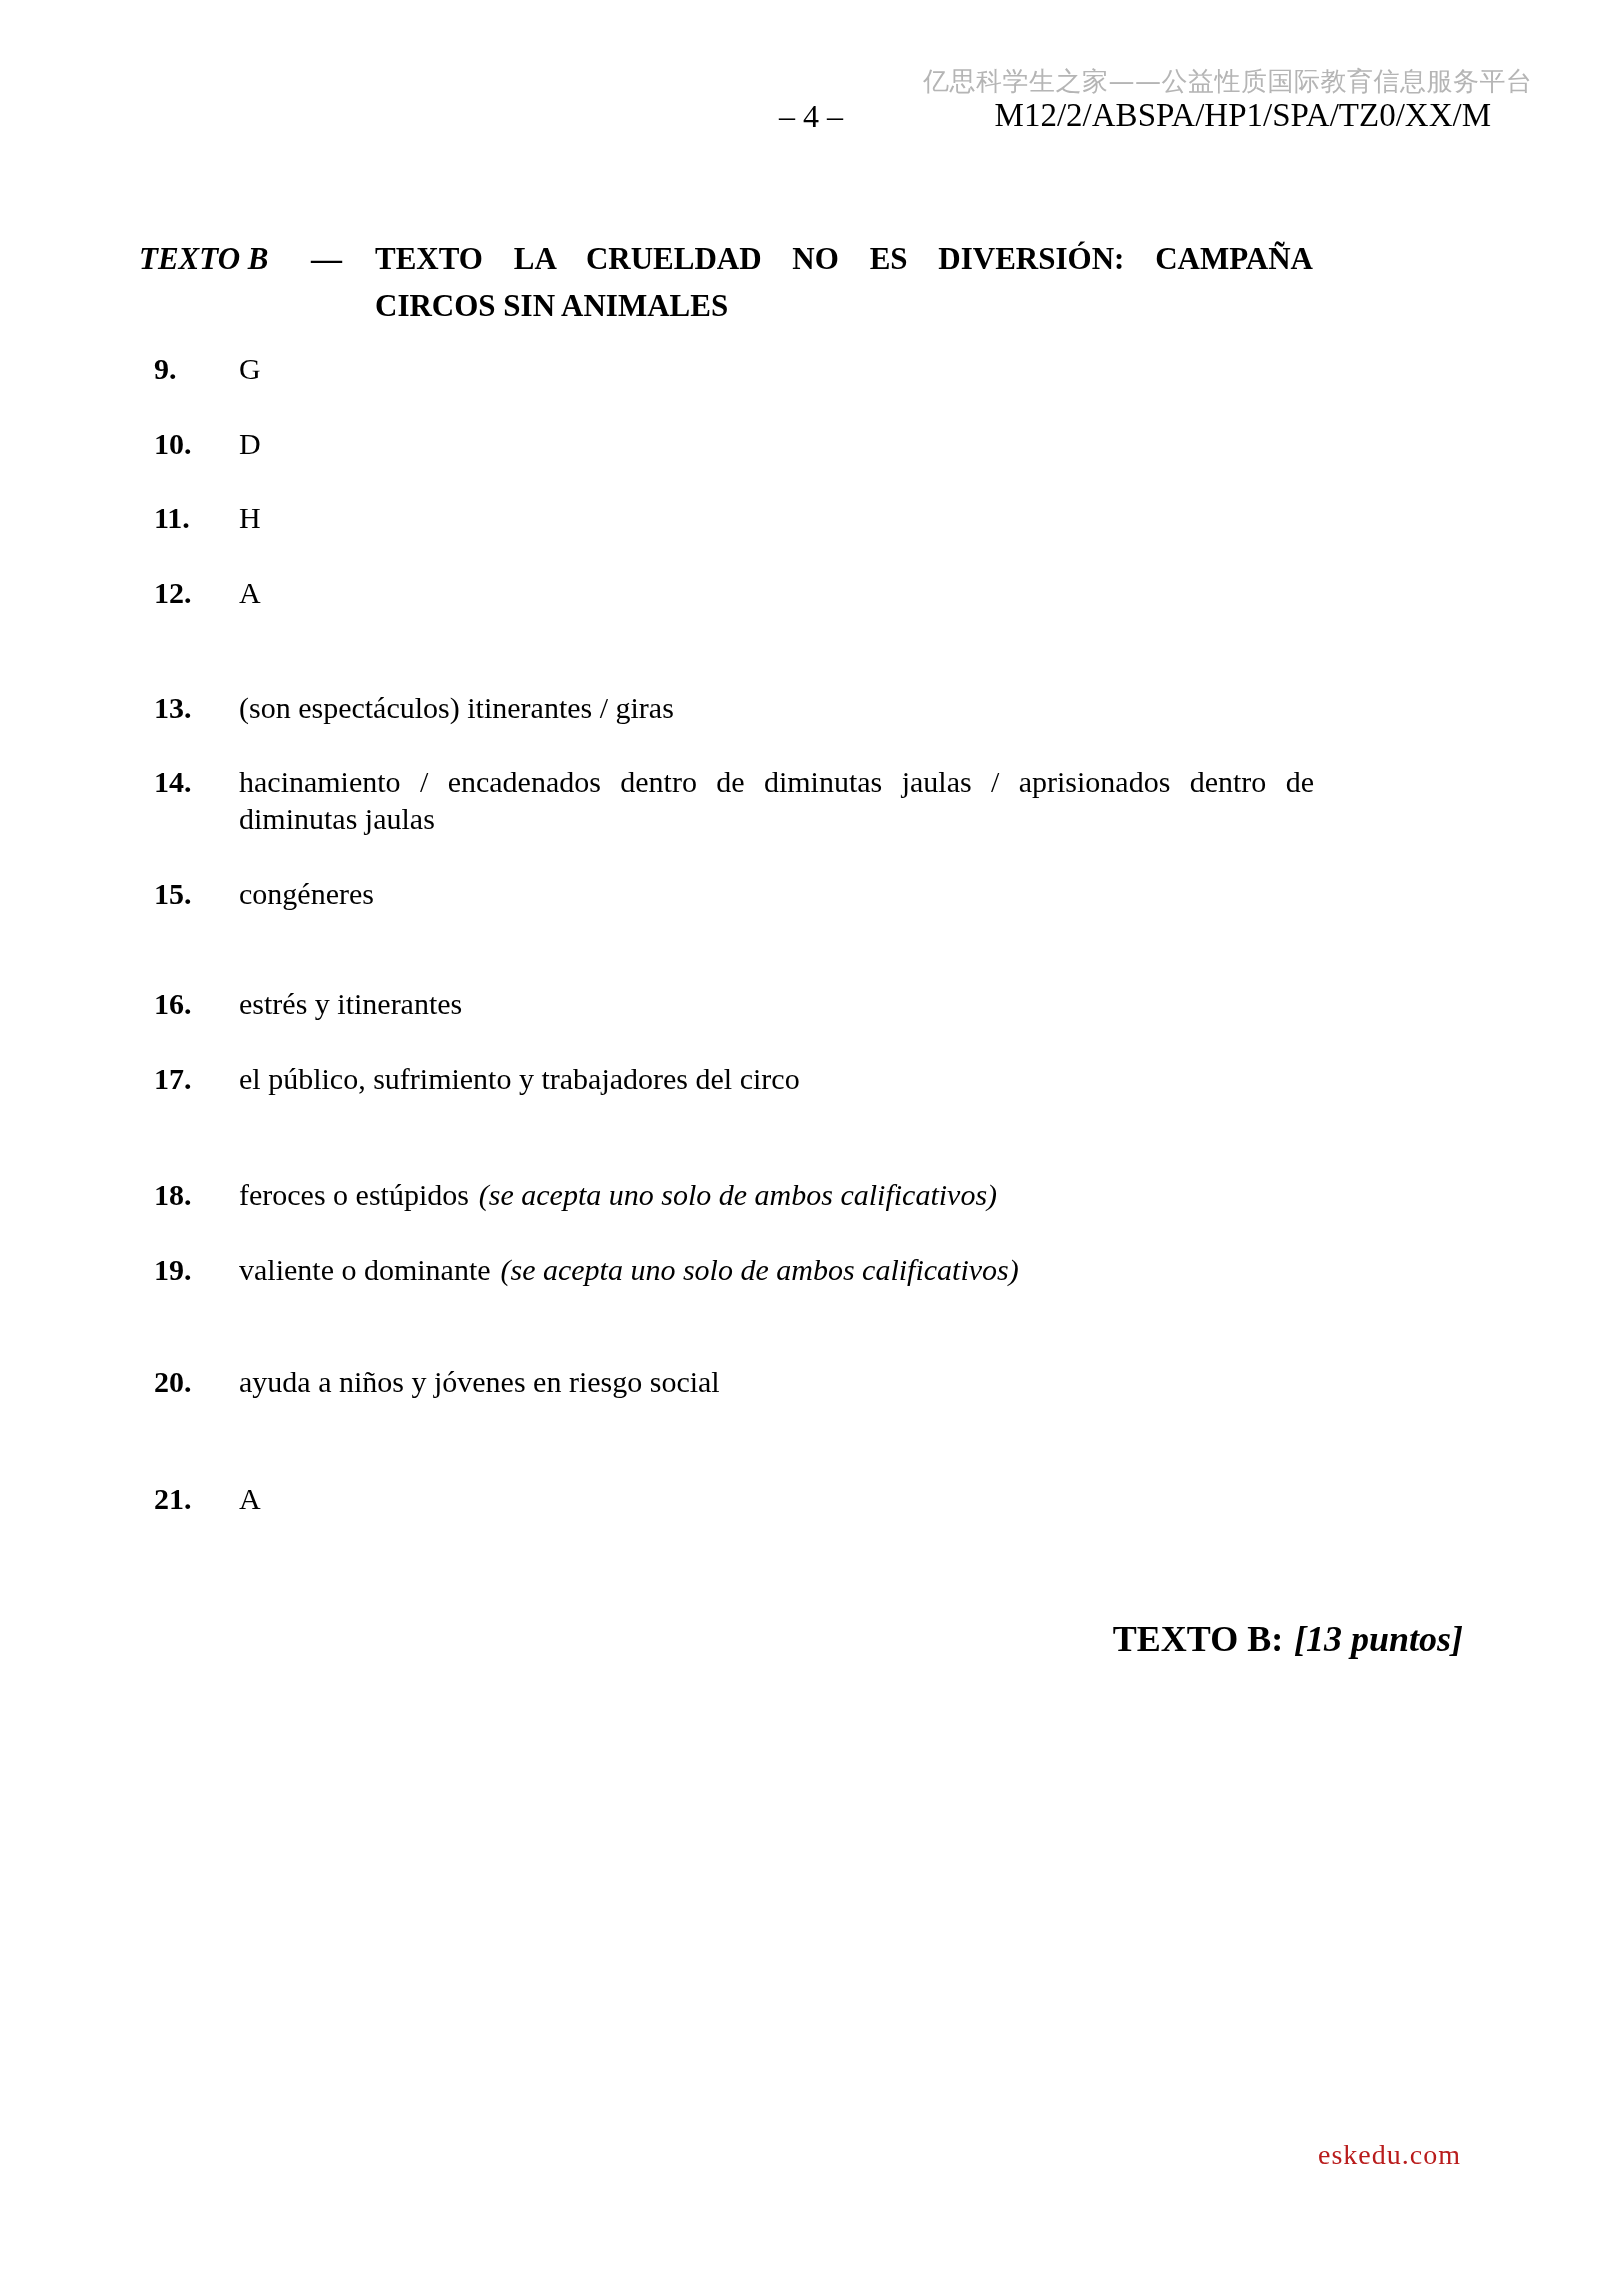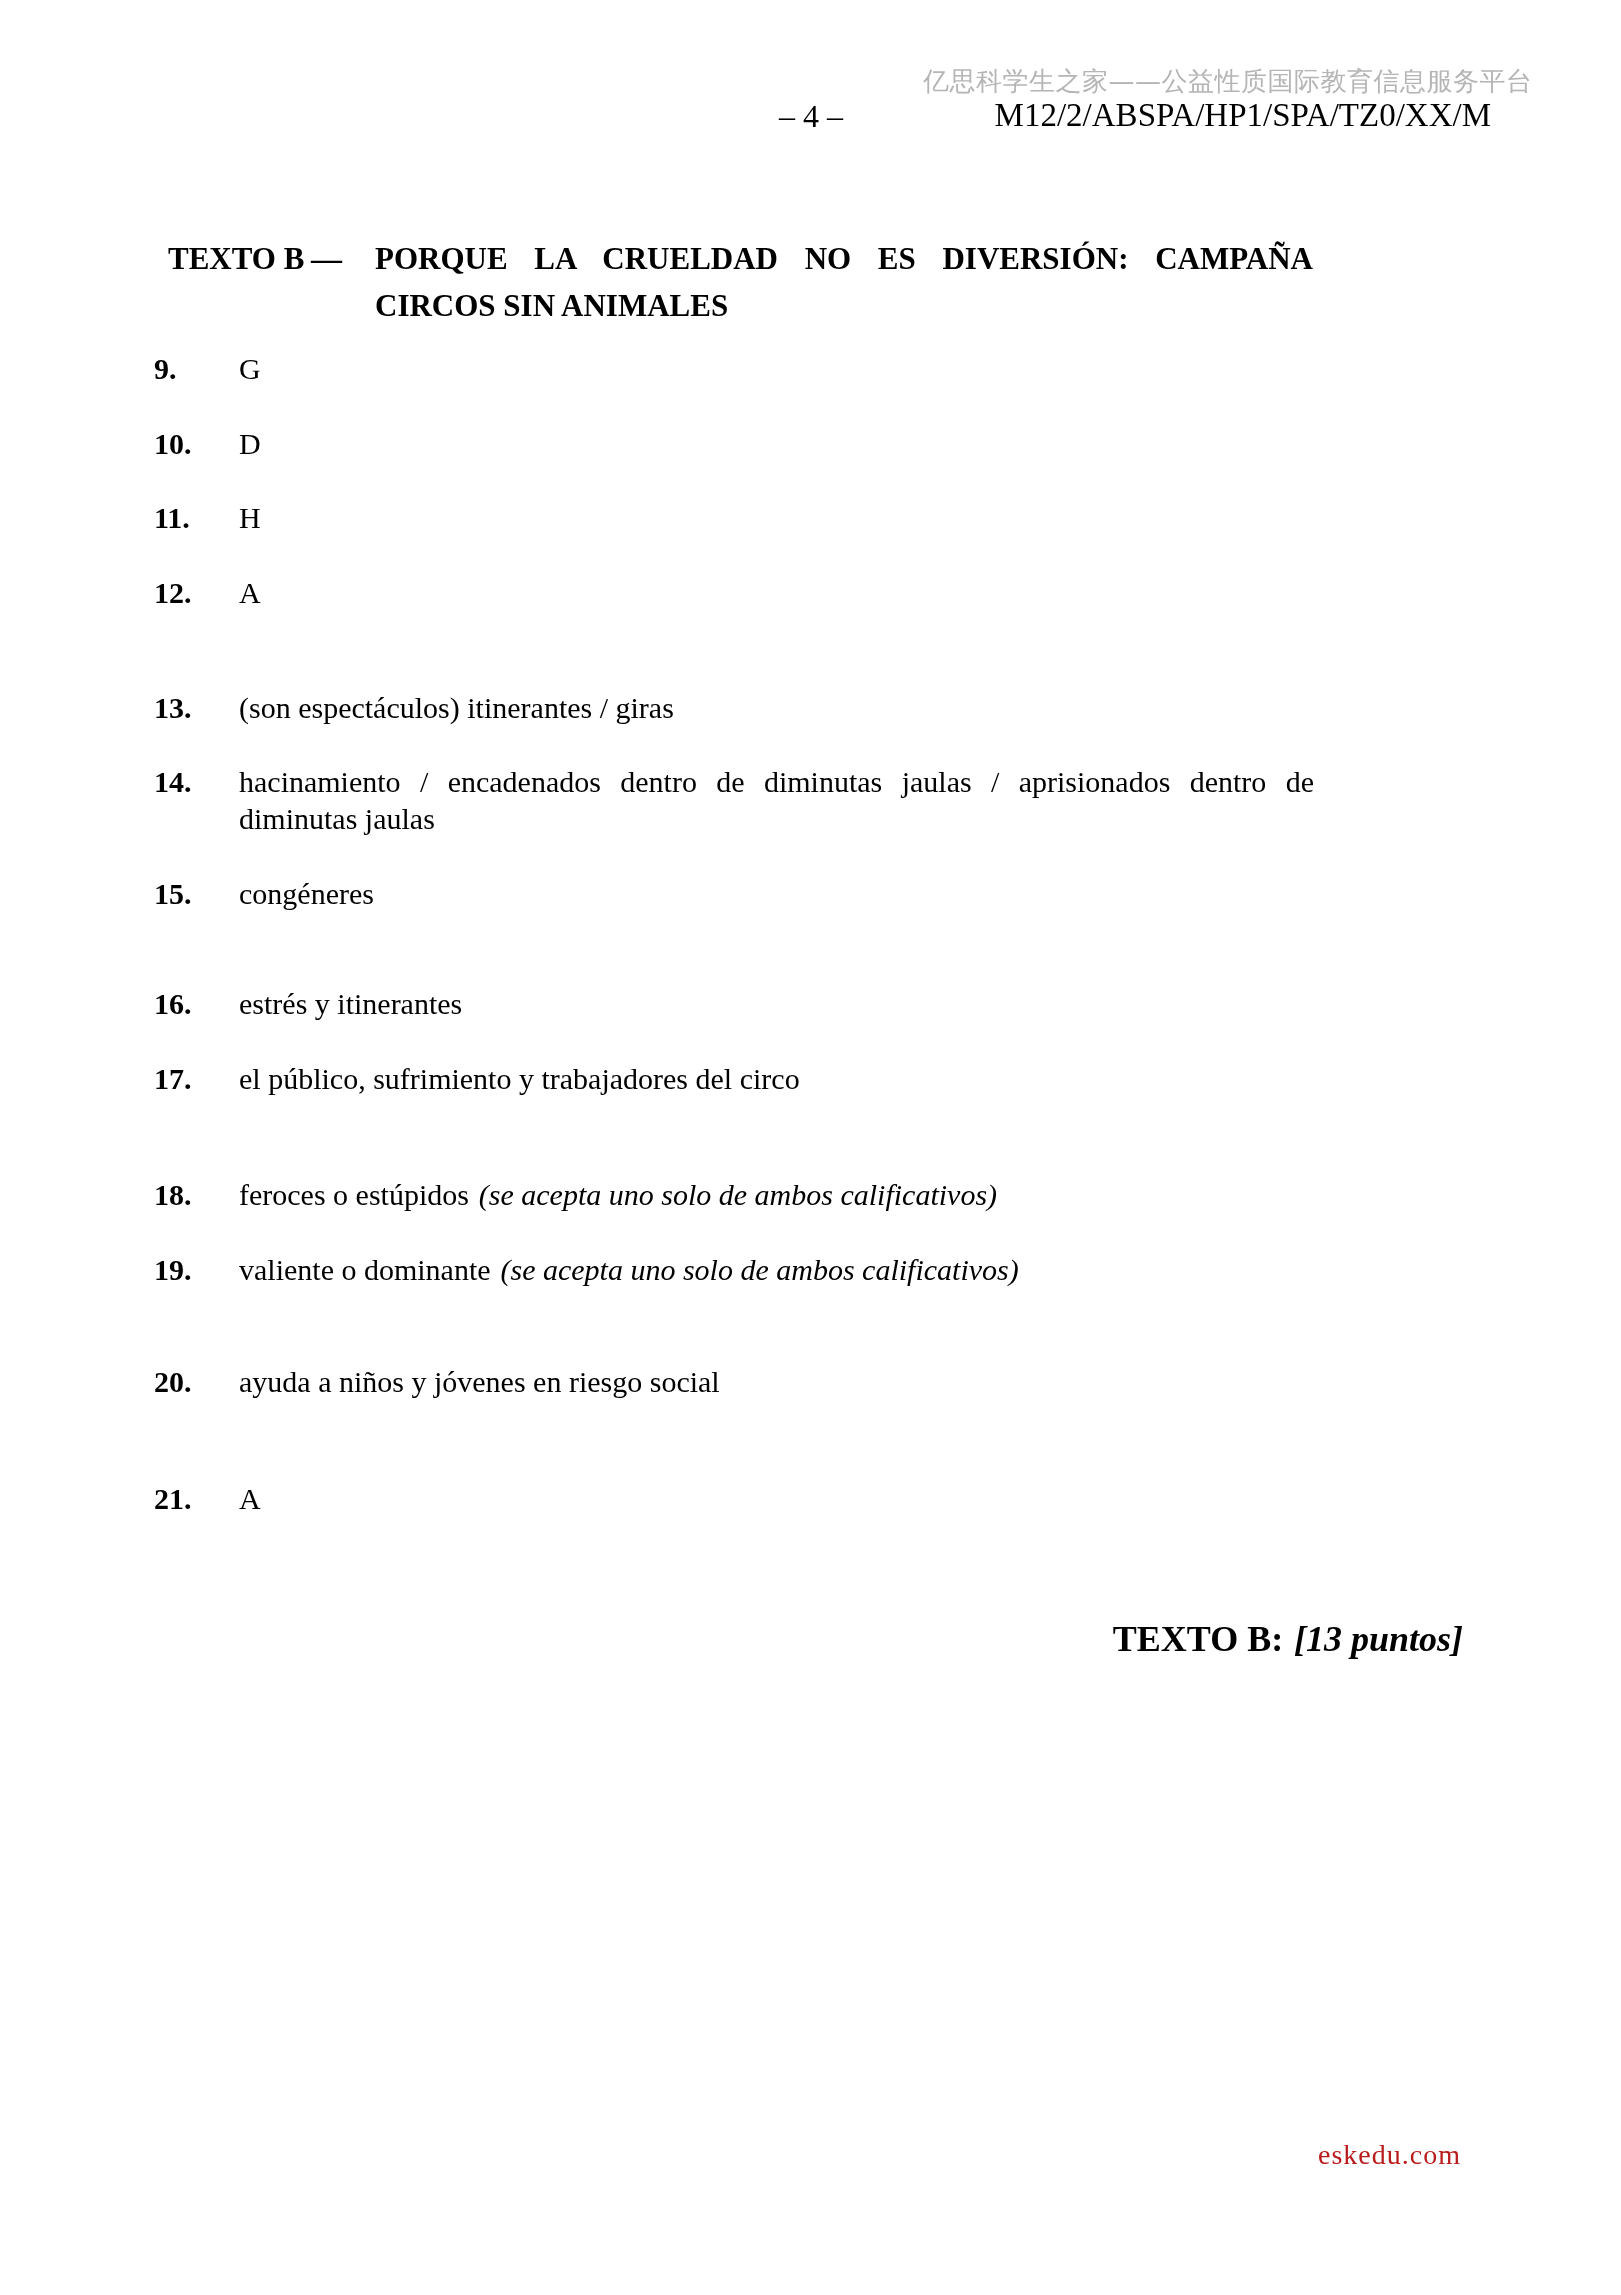--- a/index.html
+++ b/index.html
@@ -46,21 +46,21 @@
 
   
   .title {
     position: absolute;
     left: 0;
     width: 100%;
     font-weight: bold;
     font-size: 31px;
     line-height: 47px;
   }
-  .t-label { position: absolute; left: 168px; white-space: nowrap; }
+  .t-label { position: absolute; left: 139px; white-space: nowrap; font-style: italic; }
   .t-dash  { position: absolute; left: 311px; }
   .t-lines { position: absolute; left: 375px; width: 938px; }
 
   .jline { text-align: justify; text-align-last: justify; }
 
   
   .row {
     position: absolute;
     left: 0;
     width: 100%;
@@ -119,21 +119,21 @@
 <div class="page">
 
   <div class="hdr-watermark">亿思科学生之家——公益性质国际教育信息服务平台</div>
   <div class="hdr-page">– 4 –</div>
   <div class="hdr-code">M12/2/ABSPA/HP1/SPA/TZ0/XX/M</div>
 
   <div class="title" style="top:235px">
     <span class="t-label">TEXTO B</span>
     <span class="t-dash">—</span>
     <div class="t-lines">
-      <div class="jline">PORQUE LA CRUELDAD NO ES DIVERSIÓN: CAMPAÑA</div>
+      <div class="jline">TEXTO LA CRUELDAD NO ES DIVERSIÓN: CAMPAÑA</div>
       <div>CIRCOS SIN ANIMALES</div>
     </div>
   </div>
 
   <div class="row" style="top:350px">
     <span class="num">9.</span>
     <span class="ans">G</span>
   </div>
 
   <div class="row" style="top:425px">

